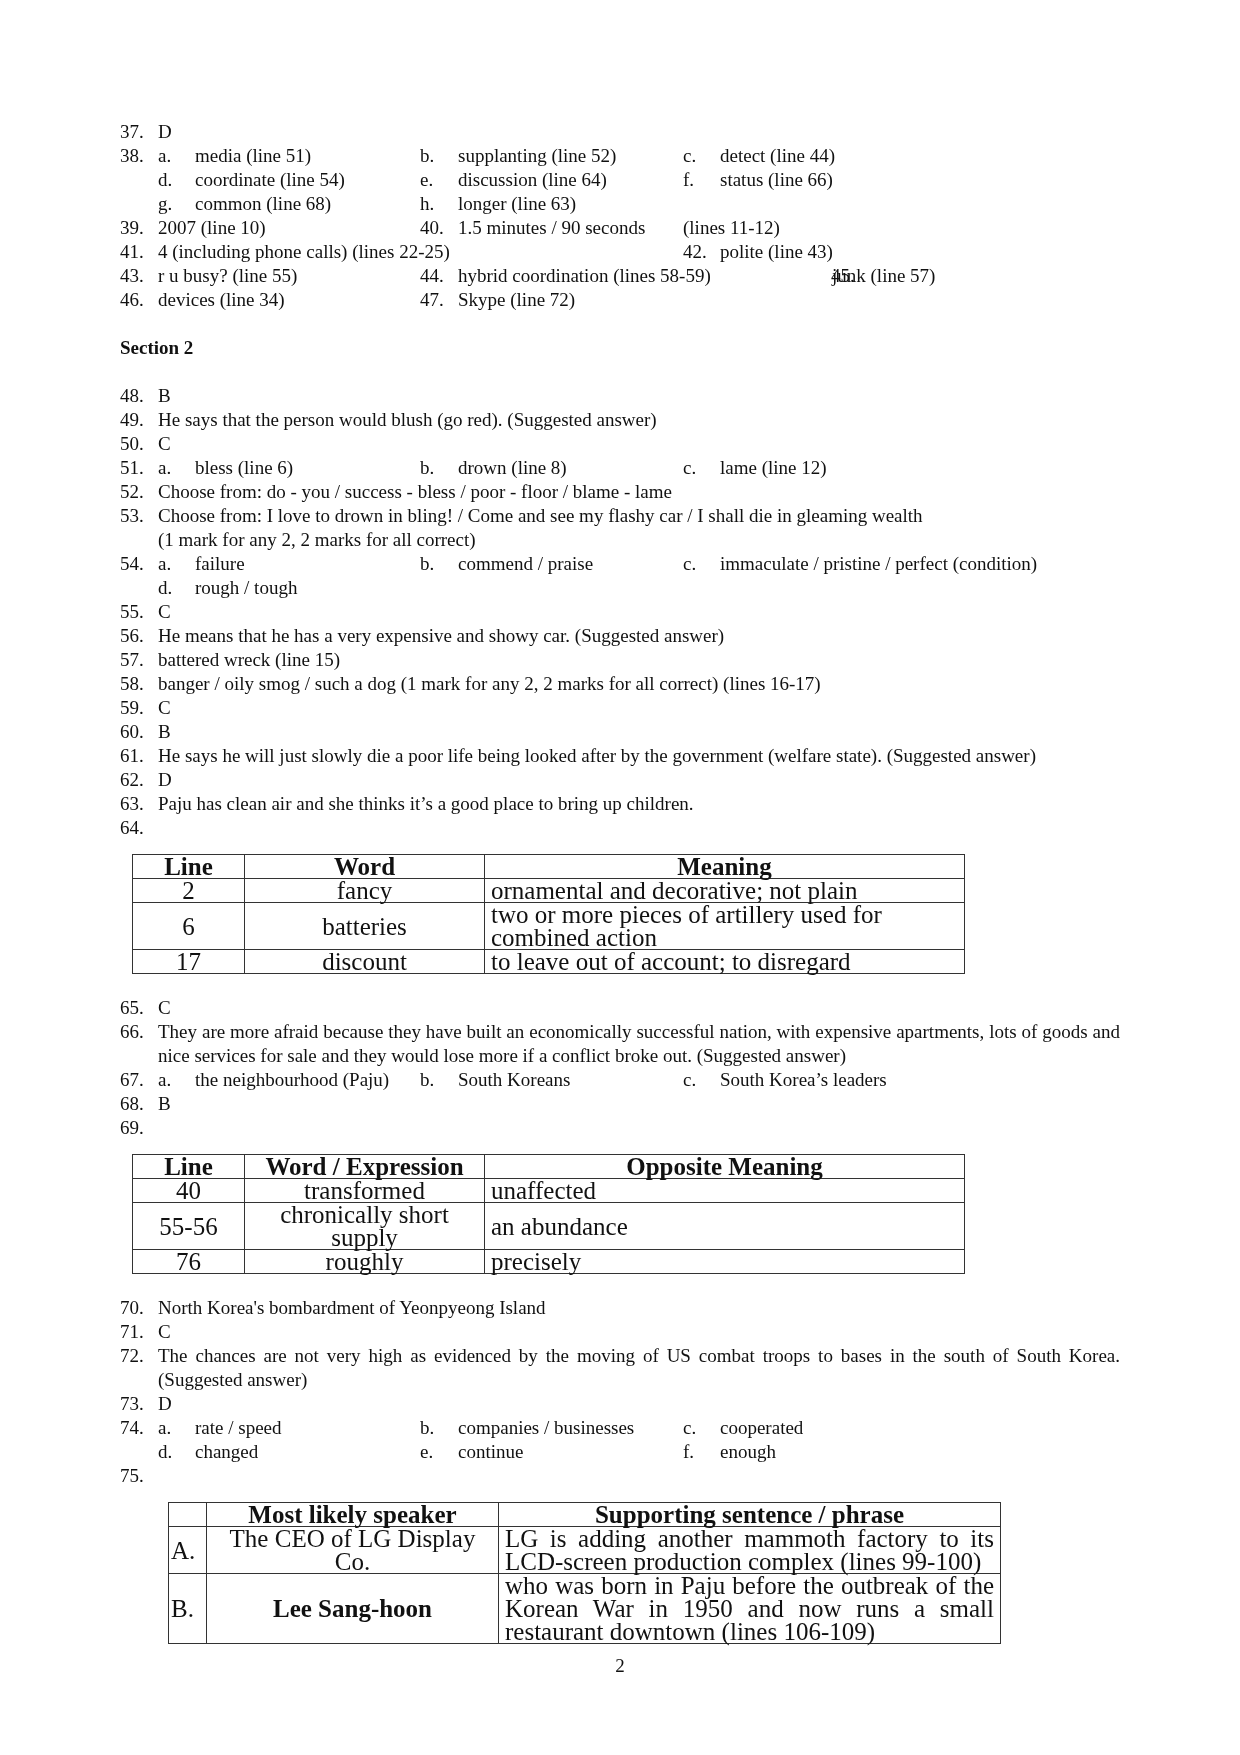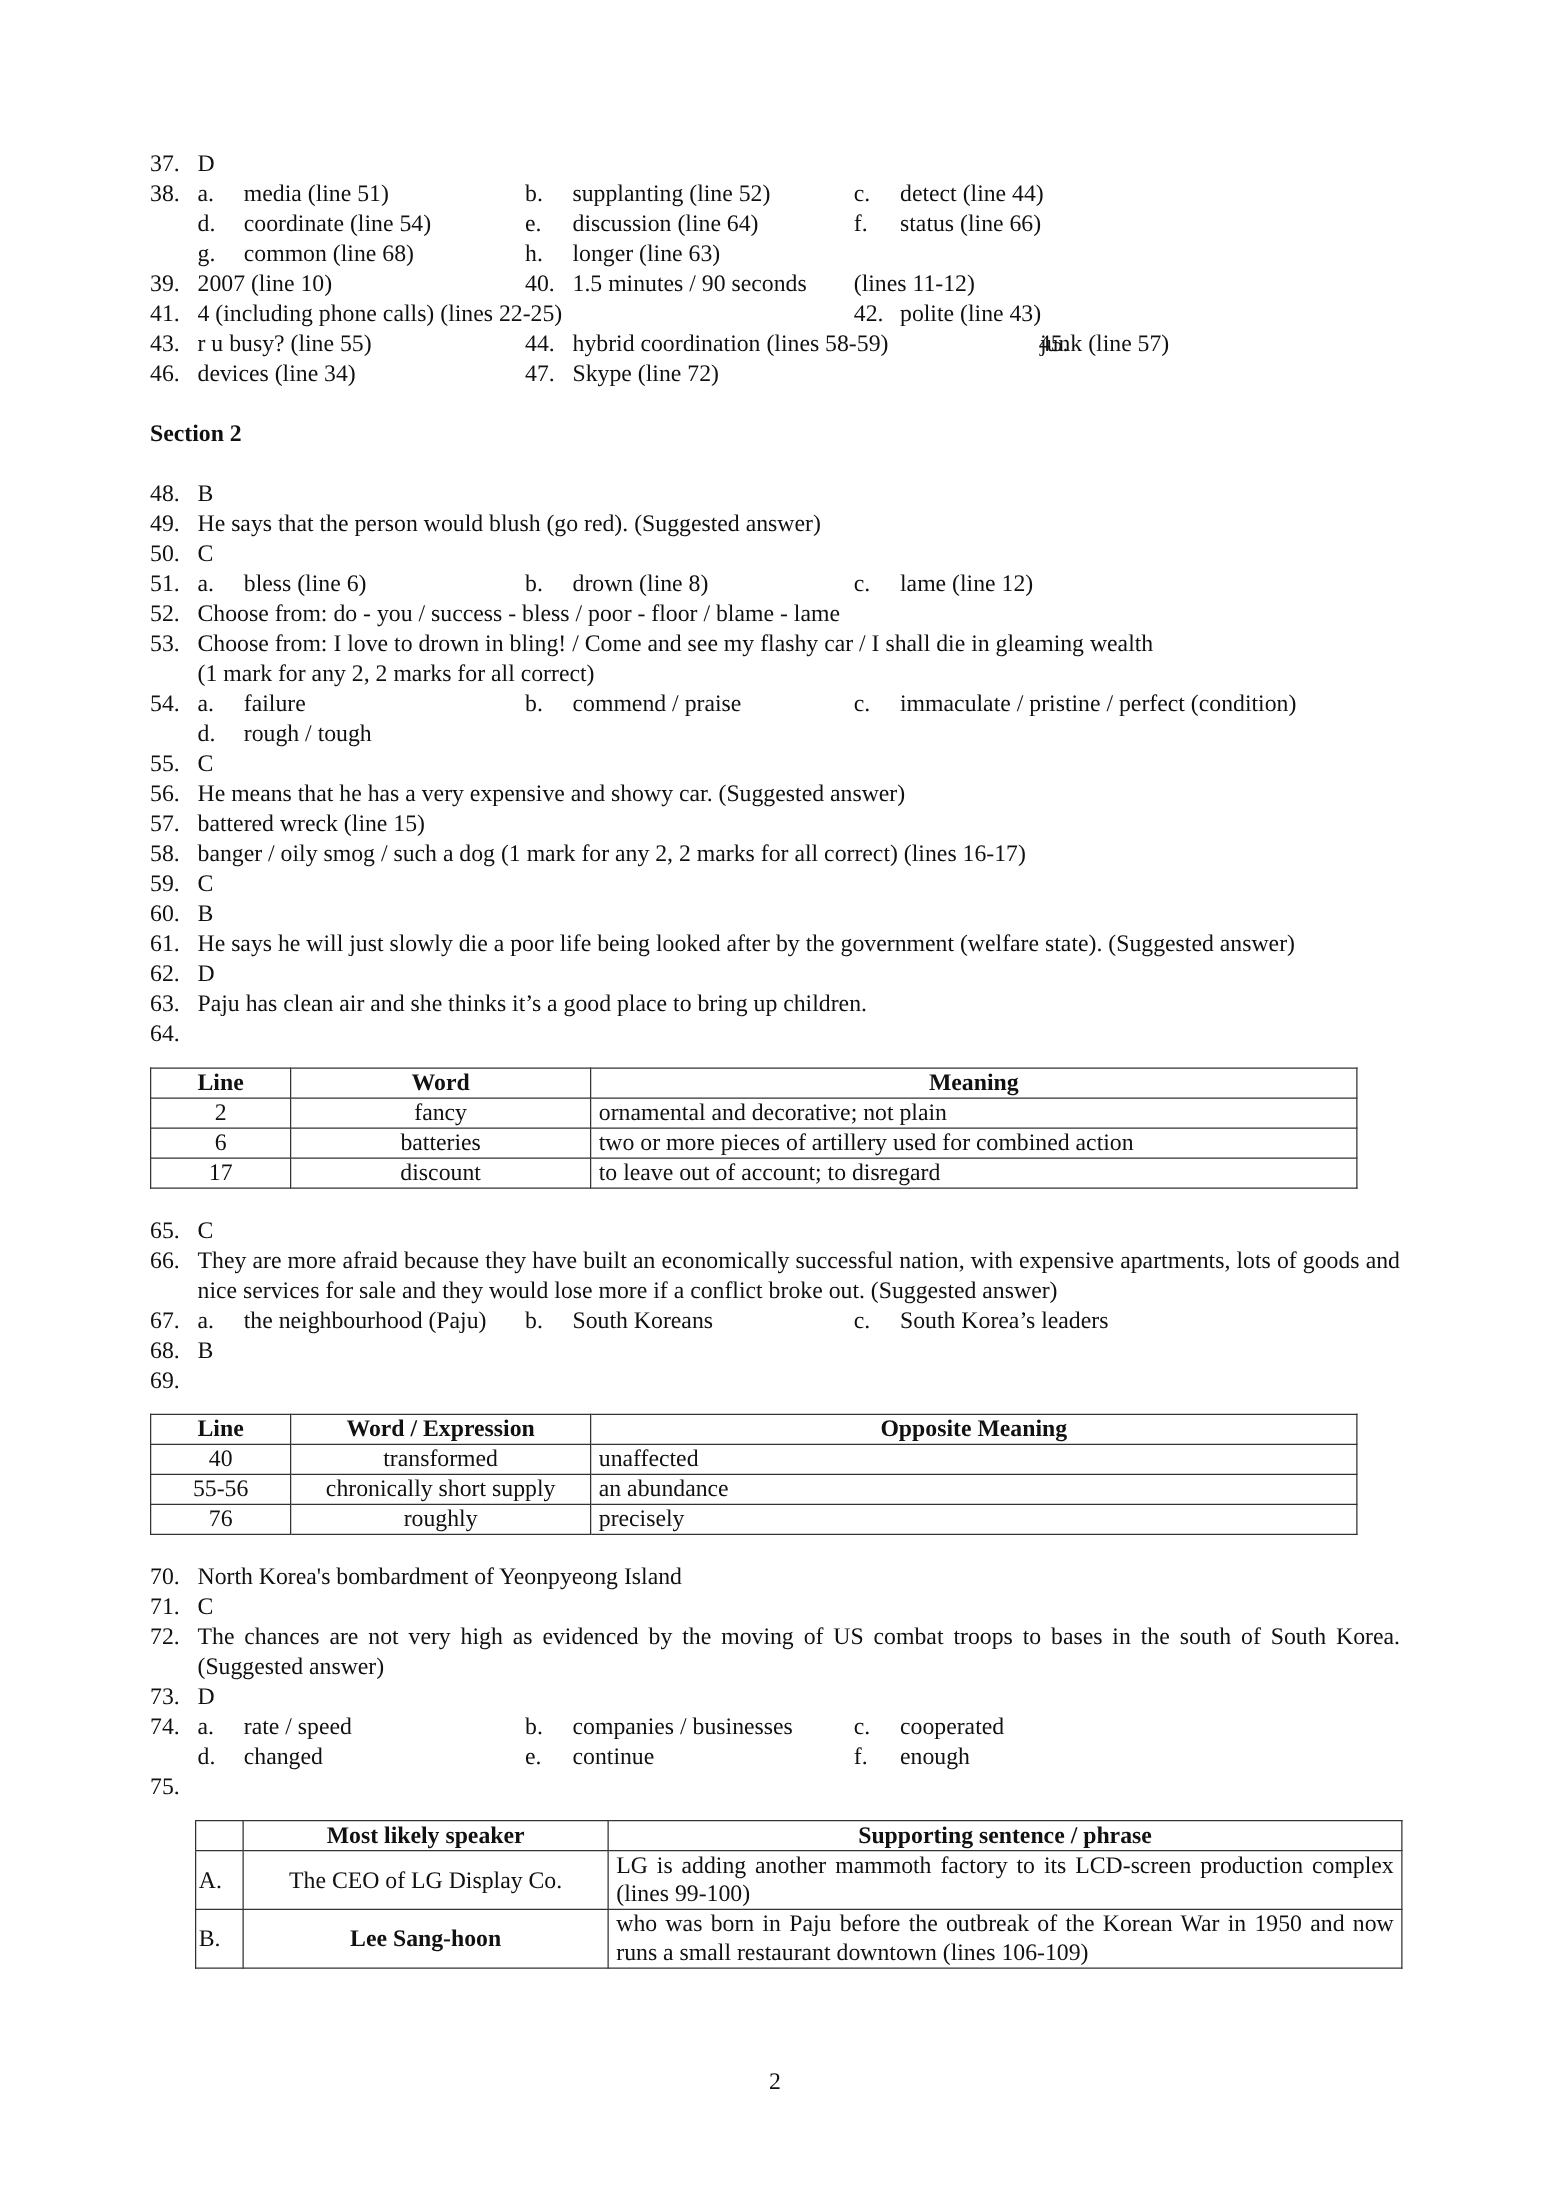--- a/index.html
+++ b/index.html
@@ -14,21 +14,21 @@
   .abs { position: absolute; }
   .c1 { left: 38px; }
   .t1 { left: 75px; }
   .c2 { left: 300px; }
   .t2 { left: 338px; }
   .c3 { left: 563px; }
   .t3 { left: 600px; }
   .section-title { font-weight: bold; }
   .gap { height: 24px; }
   .justify { white-space: normal; text-align: justify; left: 38px; right: 0; }
-  table { border-collapse: collapse; width: 966px; font-size: 19px; margin: 0; }
+  table { border-collapse: collapse; width: 833px; font-size: 25px; margin: 12px; }
   th, td { border: 1.5px solid #333; padding: 0 6px; line-height: 23px; }
   th { font-weight: bold; text-align: center; }
   td.center { text-align: center; }
   td.left { text-align: left; }
   td.justify-cell { text-align: justify; }
   .tblwrap { margin-top: 8px; margin-bottom: 12px; }
   .pagenum { position: absolute; top: 1655px; left: 0; width: 1240px; text-align: center; }
   .bold { font-weight: bold; }
 </style>
 </head>

